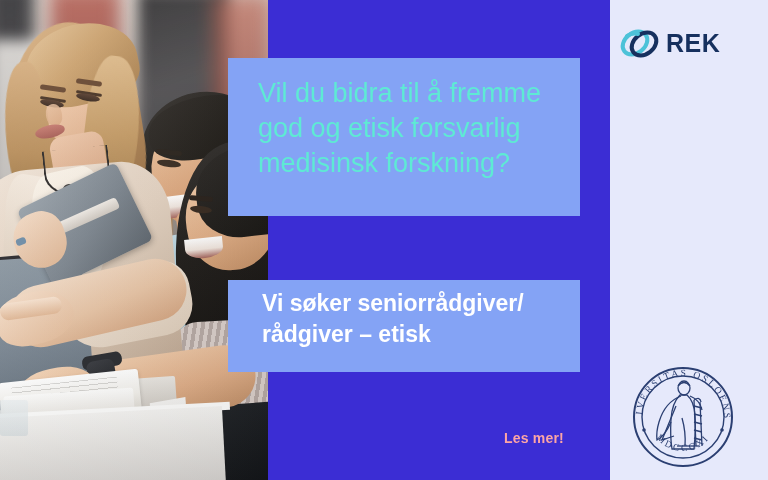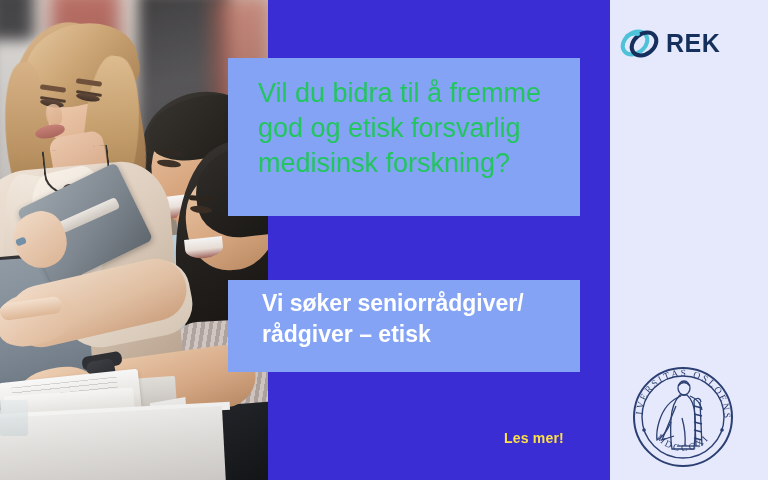--- a/index.html
+++ b/index.html
@@ -339,29 +339,29 @@
     position:absolute;left:268px;top:0;width:342px;height:480px;background:#3b2dd4;
   }
   .box{
     position:absolute;background:#84a3f5;
   }
   #box-question{left:228px;top:58px;width:352px;height:158px;}
   #box-role{left:228px;top:280px;width:352px;height:92px;}
 
   .q-text{
     position:absolute;left:258px;top:76px;width:312px;
-    color:#22c55e;font-size:27px;line-height:35px;font-weight:400;
+    color:#5eead4;font-size:27px;line-height:35px;font-weight:400;
   }
   .r-text{
     position:absolute;left:262px;top:288px;width:310px;
     color:#ffffff;font-size:23px;line-height:31px;font-weight:bold;
   }
   .les-mer{
     position:absolute;left:504px;top:430px;
-    color:#fde047;font-size:14px;font-weight:bold;letter-spacing:.2px;
+    color:#fca5a5;font-size:14px;font-weight:bold;letter-spacing:.2px;
   }
 </style>
 </head>
 <body>
 
 <div id="banner">
 
   <div class="photo">
     <div class="bg-room"></div>
     <div class="bg-window2"></div>

